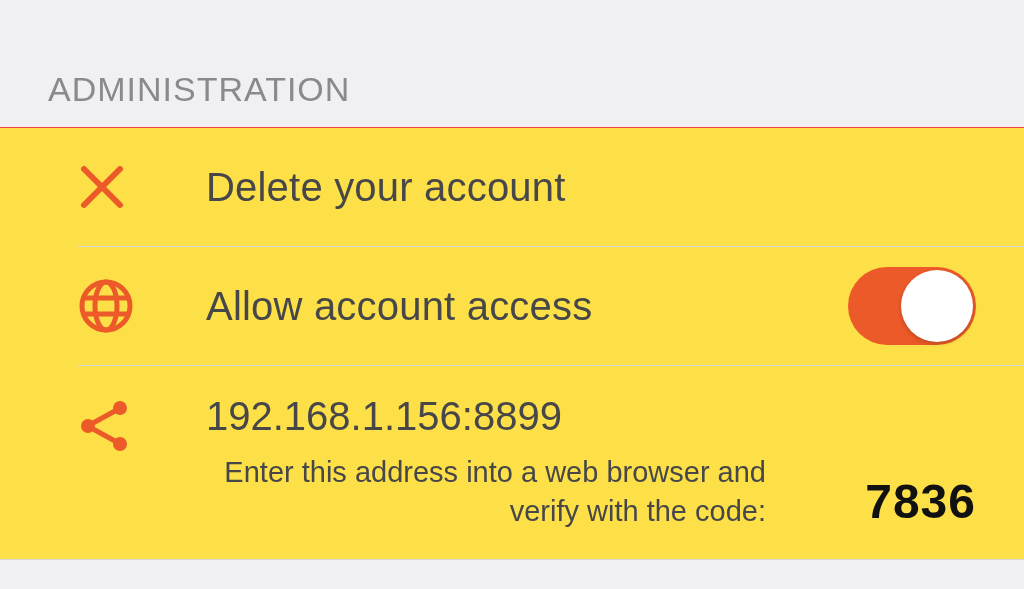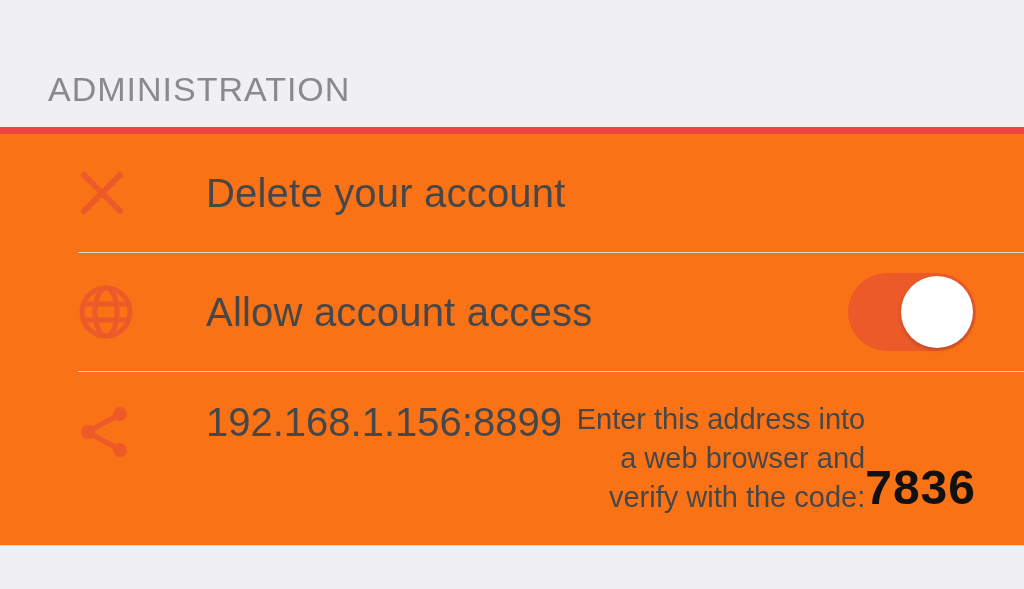--- a/index.html
+++ b/index.html
@@ -12,22 +12,22 @@
     }
     .section-header {
       padding: 50px 0 18px 48px;
       color: #8a8a8e;
       font-size: 34px;
       letter-spacing: 1px;
       font-weight: 400;
       margin-top: 20px;
     }
     .list {
-      background: #f97316;
-      border-top: 7px solid #ef4444;
+      background: #fde047;
+      border-top: 1px solid #ef4444;
       border-bottom: 1px solid #d8d8db;
     }
     .row {
       display: flex;
       align-items: center;
       min-height: 118px;
       padding: 0 48px 0 0;
     }
     .row + .row-sep {
       height: 1px;
@@ -51,21 +51,21 @@
     }
     .row-share {
       align-items: flex-start;
       padding-top: 28px;
       padding-bottom: 28px;
       min-height: auto;
     }
     .share-body {
       flex: 1;
       display: flex;
-      flex-direction: row;
+      flex-direction: column;
     }
     .share-title {
       color: #474749;
       font-size: 40px;
       margin-bottom: 14px;
     }
     .share-sub {
       color: #474749;
       font-size: 29px;
       line-height: 1.35;

